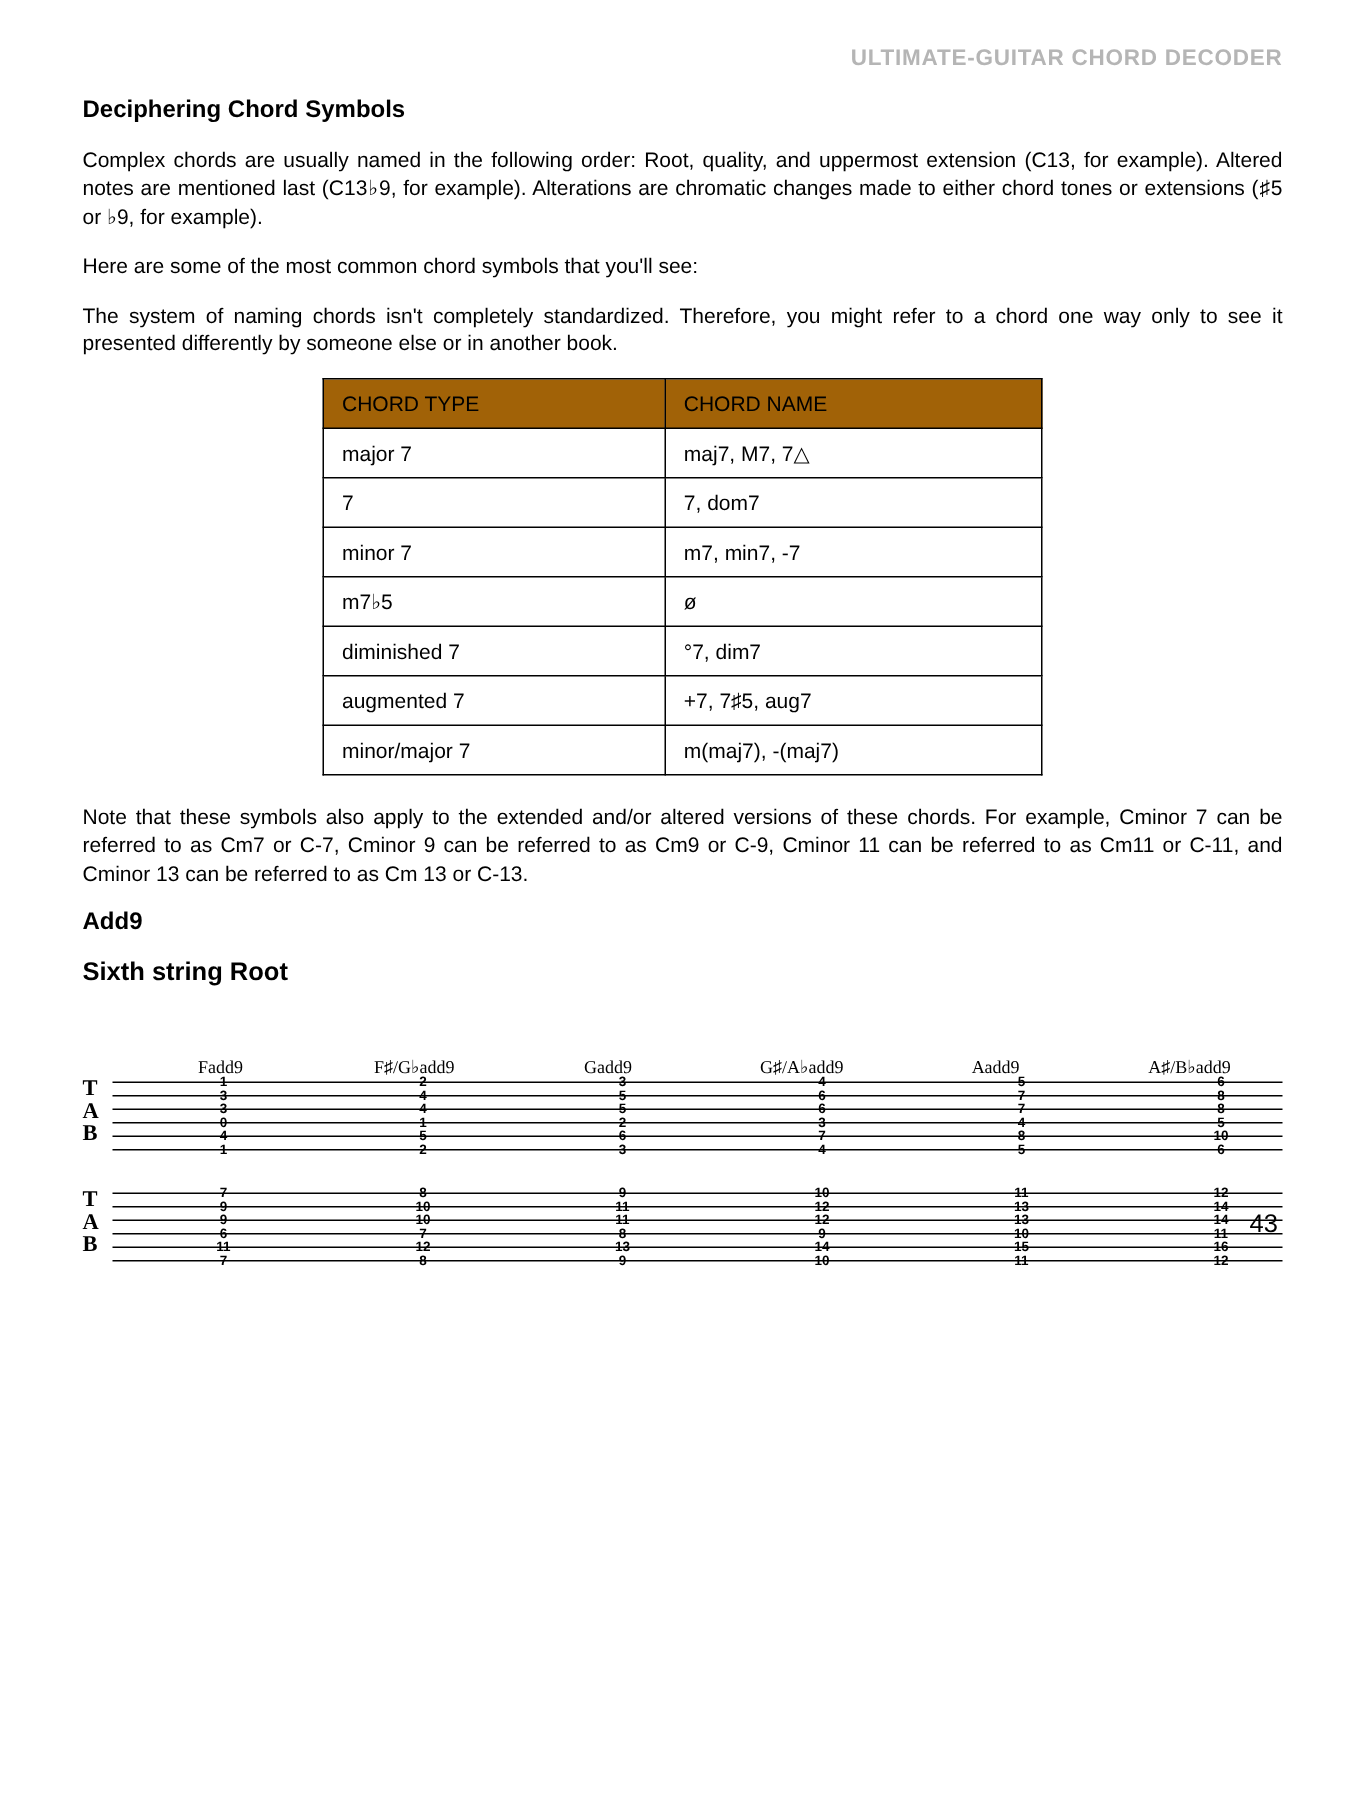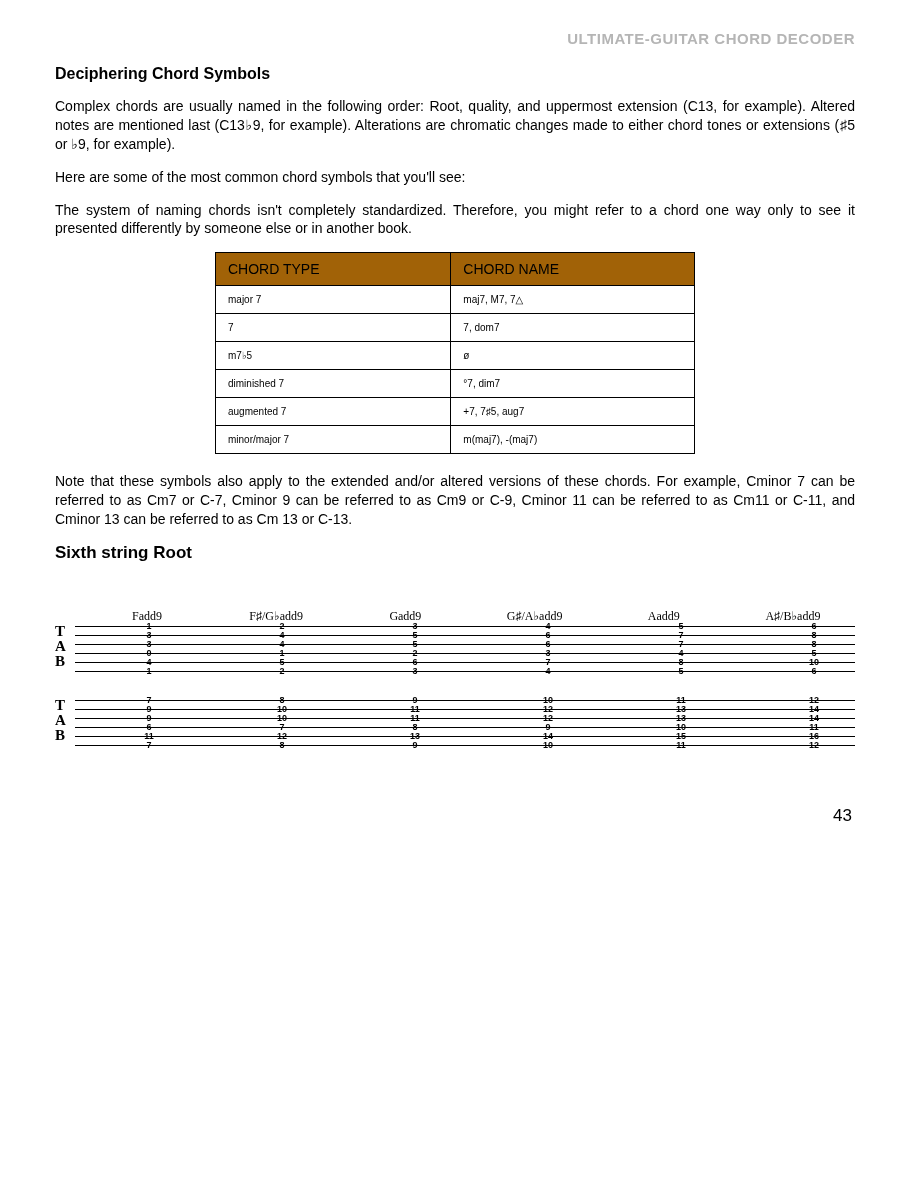--- a/index.html
+++ b/index.html
@@ -38,21 +38,21 @@
     text-align: justify;
   }
   table.chordtable {
     border-collapse: collapse;
     margin: 8px auto 18px auto;
     width: 480px;
   }
   table.chordtable th, table.chordtable td {
     border: 1px solid #000;
     padding: 8px 12px;
-    font-size: 10px;
+    font-size: 14px;
     text-align: left;
   }
   table.chordtable th {
     background: #a16207;
     font-weight: normal;
     font-size: 14px;
   }
   .subhead {
     font-size: 17px;
     font-weight: bold;
@@ -151,40 +151,45 @@
     <tbody>
       <tr>
           <td>major 7</td>
           <td>maj7, M7, 7△</td>
         </tr>
       <tr>
           <td>7</td>
           <td>7, dom7</td>
         </tr>
       <tr>
+          <td>minor 7</td>
+          <td>m7, min7, -7</td>
+        </tr>
+      <tr>
           <td>m7♭5</td>
           <td>ø</td>
         </tr>
       <tr>
           <td>diminished 7</td>
           <td>°7, dim7</td>
         </tr>
       <tr>
           <td>augmented 7</td>
           <td>+7, 7♯5, aug7</td>
         </tr>
       <tr>
           <td>minor/major 7</td>
           <td>m(maj7), -(maj7)</td>
         </tr>
     </tbody>
   </table>
 
   <p class="body">Note that these symbols also apply to the extended and/or altered versions of these chords. For example, Cminor 7 can be referred to as Cm7 or C-7, Cminor 9 can be referred to as Cm9 or C-9, Cminor 11 can be referred to as Cm11 or C-11, and Cminor 13 can be referred to as Cm 13 or C-13.</p>
 
+  <h2 class="section">Add9</h2>
   <div class="subhead">Sixth string Root</div>
 
   <div class="chord-diagram-wrap">
     <svg class="chord-diagram" viewBox="0 0 42 46">
       <rect x="4" y="2" width="34" height="3" fill="#000"></rect>
       <line x1="4" y1="5" x2="4" y2="44" stroke="#000"></line>
       <line x1="10.8" y1="5" x2="10.8" y2="44" stroke="#000"></line>
       <line x1="17.6" y1="5" x2="17.6" y2="44" stroke="#000"></line>
       <line x1="24.4" y1="5" x2="24.4" y2="44" stroke="#000"></line>
       <line x1="31.2" y1="5" x2="31.2" y2="44" stroke="#000"></line>

